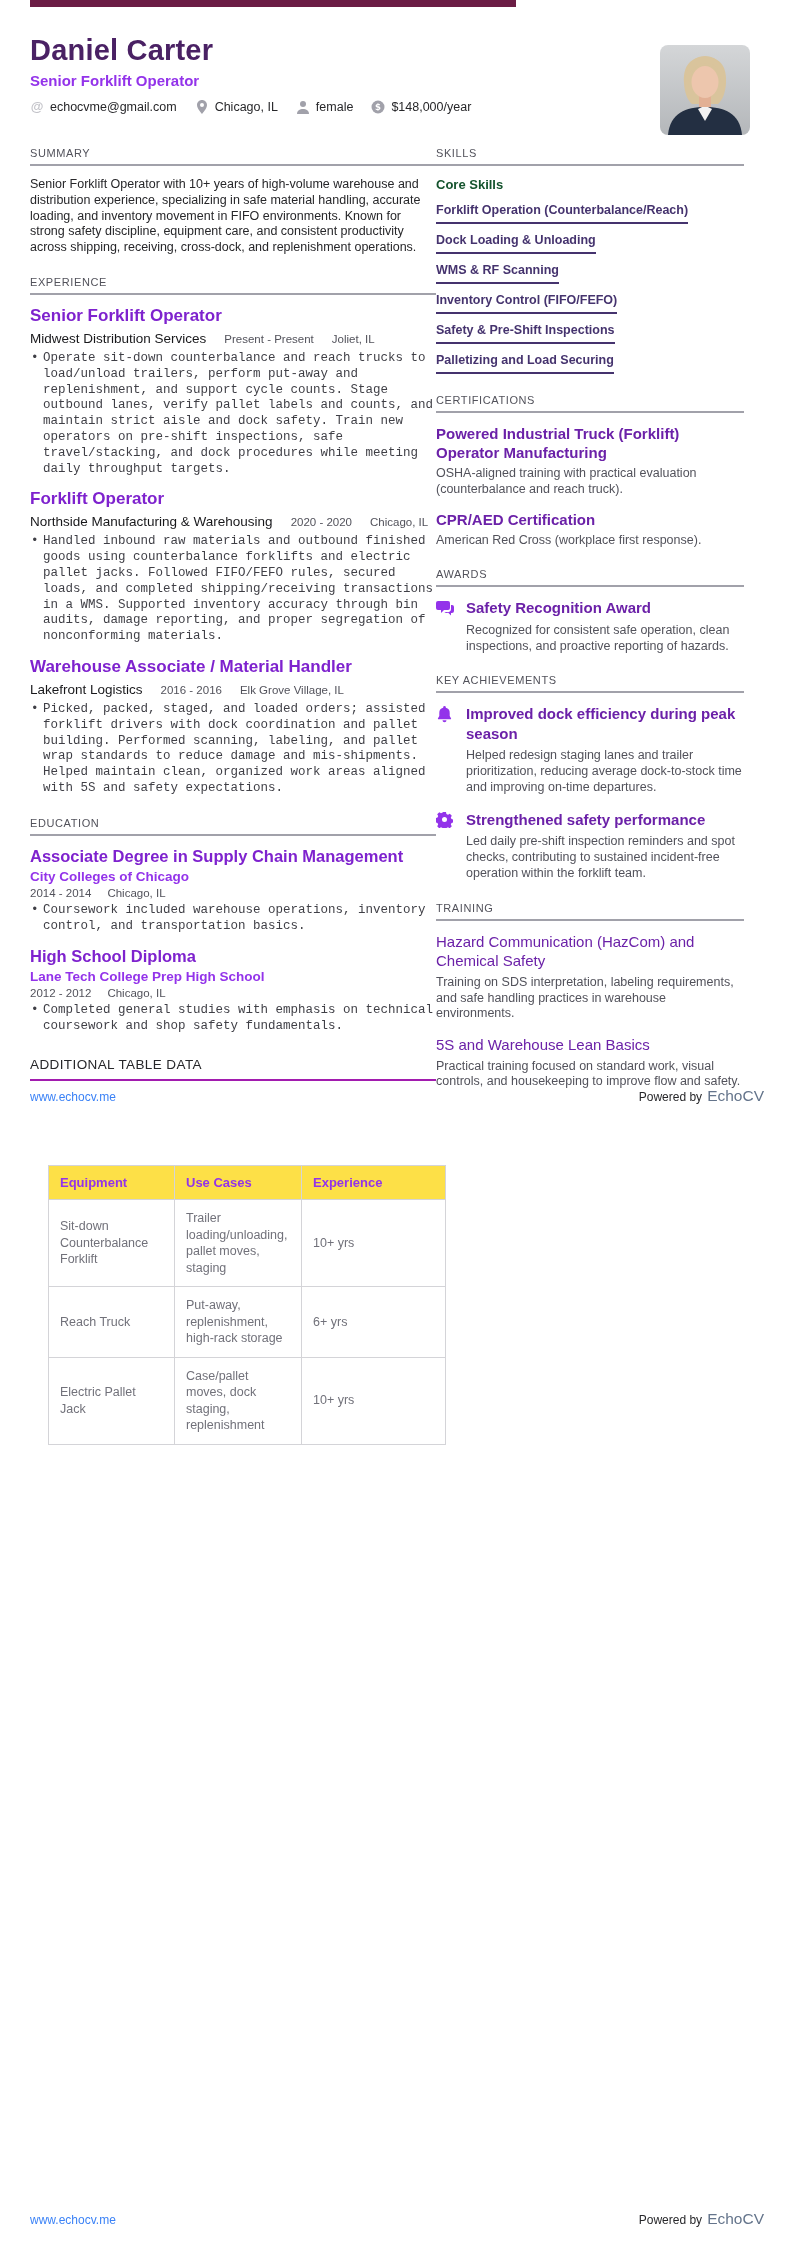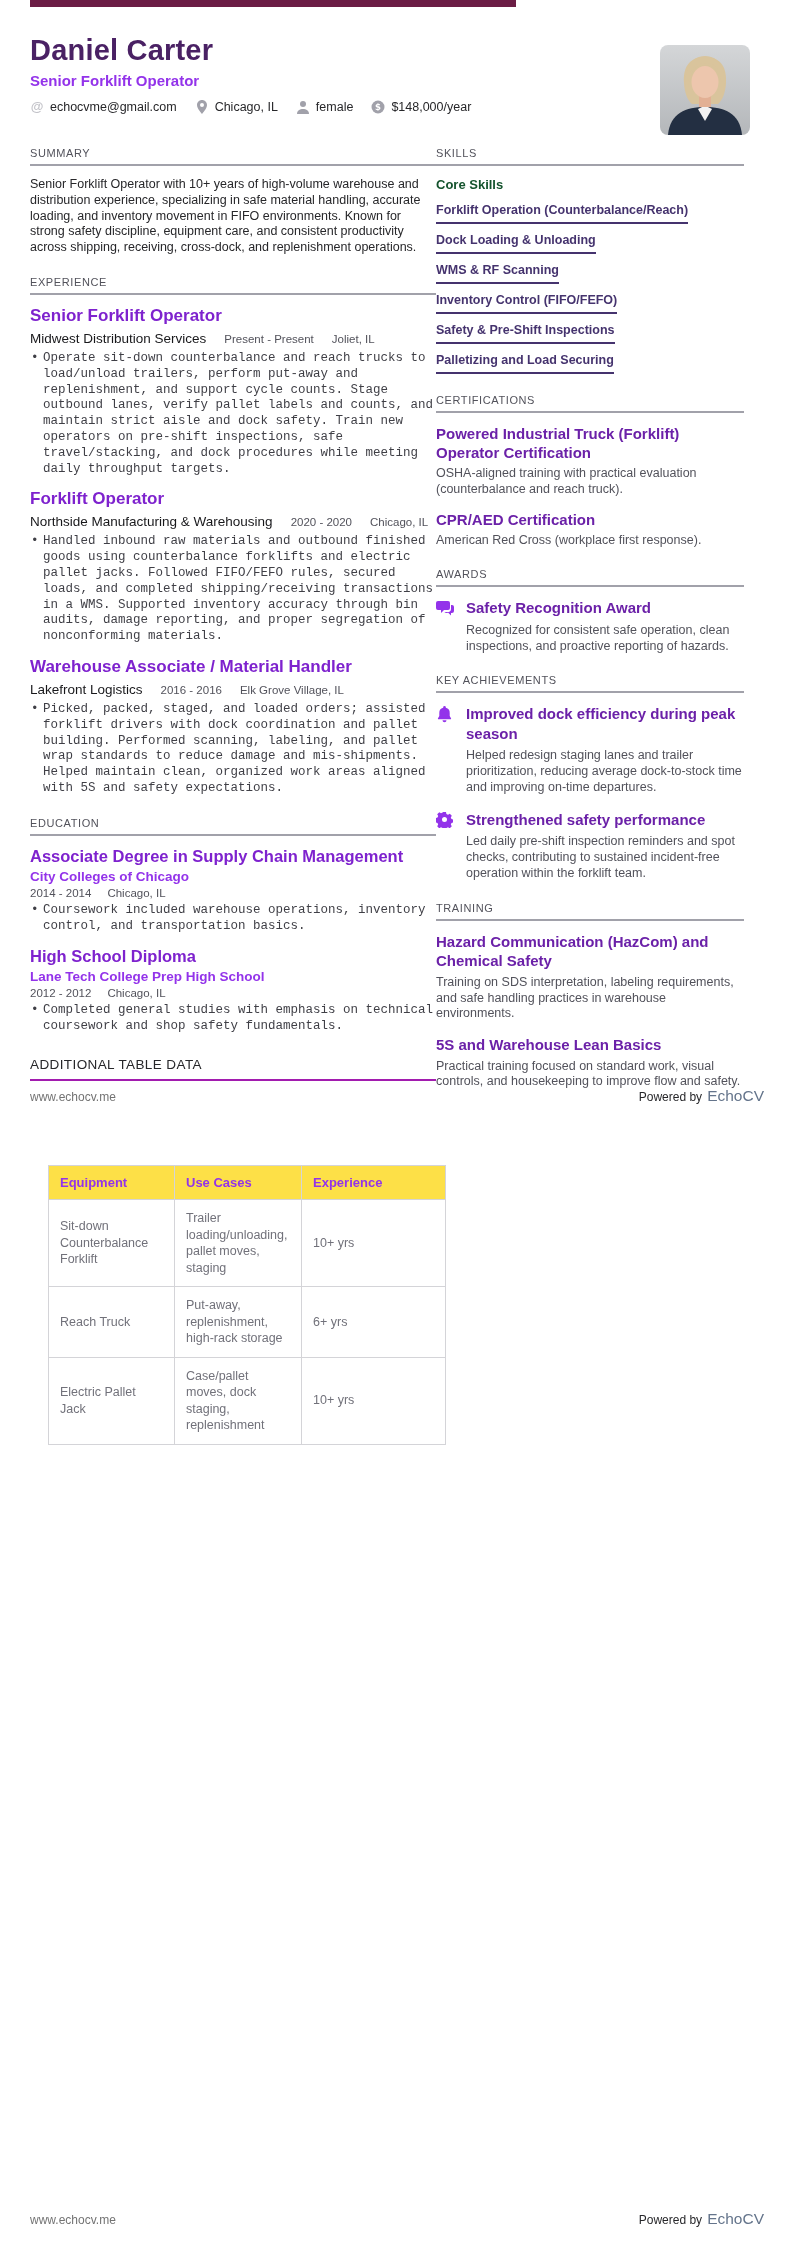--- a/index.html
+++ b/index.html
@@ -69,29 +69,29 @@
   .cert-desc { font-size: 12.5px; line-height: 15.8px; color: #52525b; }
 
   .icon-item { margin-bottom: 14px; }
   .icon-item-head { display: flex; gap: 12px; align-items: flex-start; }
   .li-icon { flex: 0 0 18px; width: 18px; height: 18px; margin-top: 1px; }
   .li-icon svg { display: block; }
   .icon-item-title { font-size: 15px; font-weight: 700; color: #6b21a8; line-height: 19.5px; }
   .icon-item-desc { margin-left: 30px; margin-top: 5px; font-size: 12.5px; line-height: 15.8px; color: #52525b; }
 
   .train-item { margin-bottom: 13px; }
-  .train-title { font-size: 15px; font-weight: 700; color: #6b21a8; line-height: 19.5px; margin-bottom: 4px; }
+  .train-title { font-size: 15px; font-weight: 400; color: #6b21a8; line-height: 19.5px; margin-bottom: 4px; }
   .train-desc { font-size: 12.5px; line-height: 15.8px; color: #52525b; }
 
   
   .footer {
     position: absolute; left: 30px; right: 30px; bottom: 18px;
     display: flex; justify-content: space-between; align-items: baseline;
   }
-  .footer .site { font-size: 12px; color: #737373; text-decoration: none; }
+  .footer .site { font-size: 12px; color: #3b82f6; text-decoration: none; }
   .footer .powered { font-size: 12px; color: #27272a; }
   .footer .brand { font-size: 15.5px; color: #64748b; margin-left: 5px; }
 
   
   .data-table { border-collapse: collapse; margin: 42px 0 0 48px; width: 397px; table-layout: fixed; }
   .data-table th {
     background: #fde047; color: #9333ea; font-size: 13px; font-weight: 700; text-align: left;
     border: 1px solid #d4d4d8; padding: 9px 11px;
   }
   .data-table td {
@@ -248,21 +248,21 @@
             <span class="skill-tag">WMS &amp; RF Scanning</span>
             <span class="skill-tag">Inventory Control (FIFO/FEFO)</span>
             <span class="skill-tag">Safety &amp; Pre-Shift Inspections</span>
             <span class="skill-tag">Palletizing and Load Securing</span>
           </div>
         </div>
 
         <div class="sec">
           <div class="sec-label">CERTIFICATIONS</div>
           <div class="cert-item">
-            <div class="cert-title">Powered Industrial Truck (Forklift) Operator Certification</div>
+            <div class="cert-title">Powered Industrial Truck (Forklift) Operator Manufacturing</div>
             <div class="cert-desc">OSHA-aligned training with practical evaluation (counterbalance and reach truck).</div>
           </div>
           <div class="cert-item">
             <div class="cert-title">CPR/AED Certification</div>
             <div class="cert-desc">American Red Cross (workplace first response).</div>
           </div>
         </div>
 
         <div class="sec">
           <div class="sec-label">AWARDS</div>

